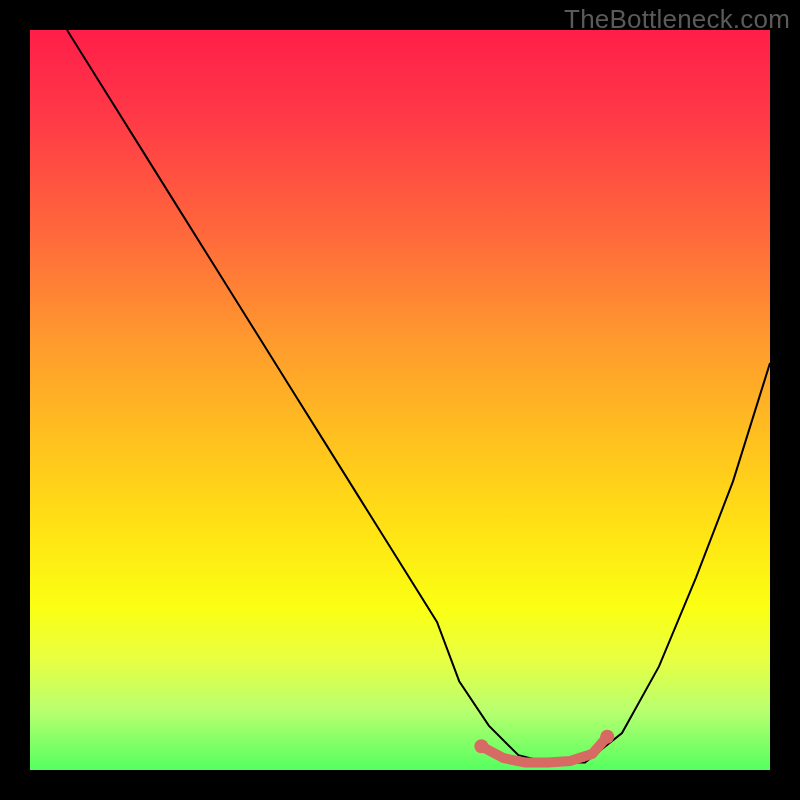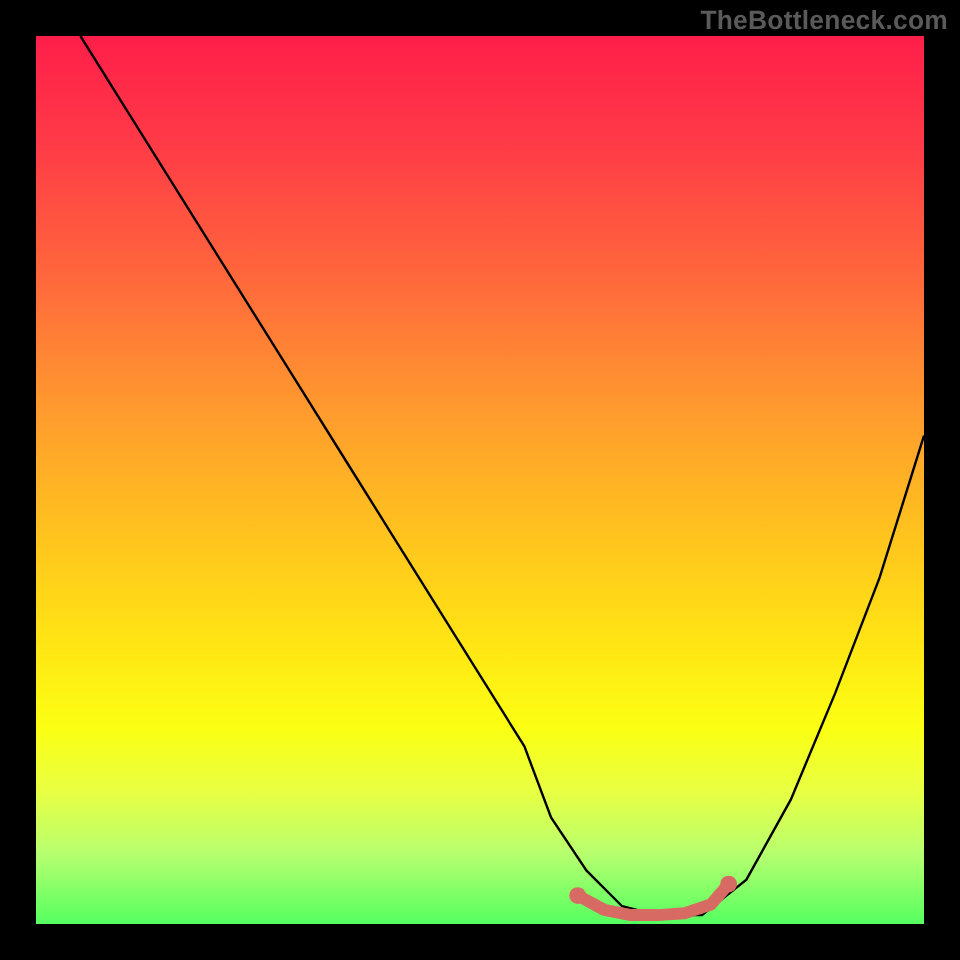--- a/index.html
+++ b/index.html
@@ -14,22 +14,22 @@
   .frame {
     position: relative;
     width: 800px;
     height: 800px;
     background: #000;
   }
   .watermark {
     position: absolute;
     top: 4px;
     right: 10px;
-    font-size: 22px;
-    font-weight: 700;
+    font-size: 26px;
+    font-weight: 400;
     color: #5a5a5a;
     letter-spacing: 0.2px;
     z-index: 3;
   }
   .plot-area {
     position: absolute;
     left: 30px;
     top: 30px;
     width: 740px;
     height: 740px;

